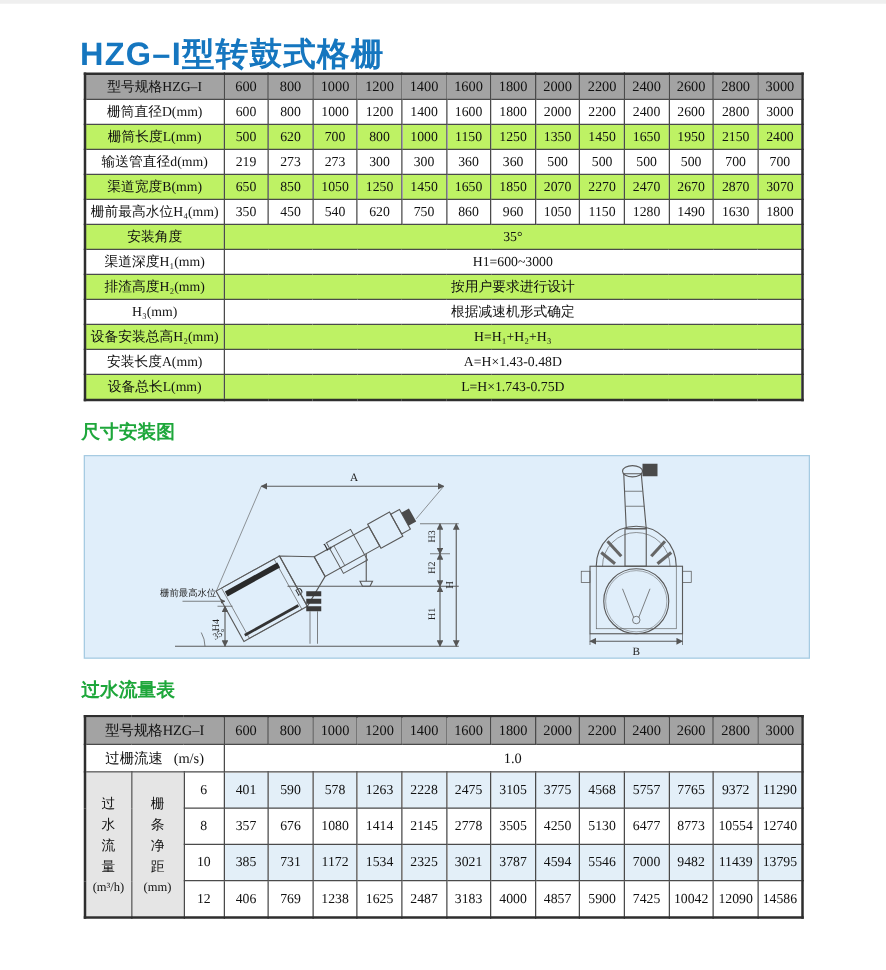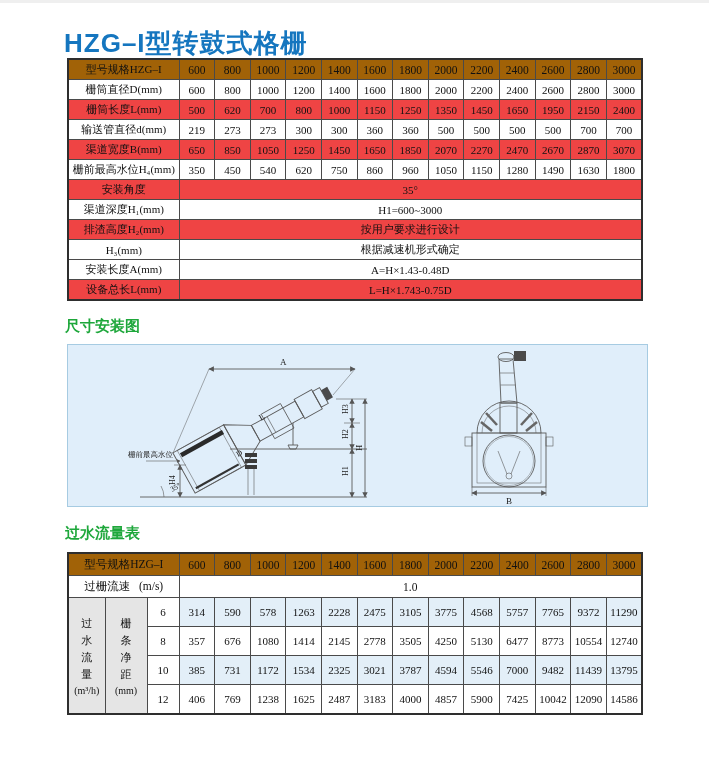--- a/index.html
+++ b/index.html
@@ -22,23 +22,23 @@
 
   table{
     border-collapse:collapse;table-layout:fixed;width:576px;margin-left:3px;
     font-family:"Liberation Serif","DejaVu Serif",serif;color:#111;
     border:2px solid #2e2e2e;
   }
   td,th{
     border:1px solid #4a4a4a;text-align:center;vertical-align:middle;
     padding:0;font-weight:normal;font-size:11px;overflow:hidden;
   }
-  tr.head-row td{background:#a16207;height:21px;font-size:11.5px;text-align:center;}
+  tr.head-row td{background:#a3a3a3;height:21px;font-size:11.5px;text-align:center;}
   #params-table td{height:19px;}
-  #params-table tr.alt td{background:#ef4444;}
+  #params-table tr.alt td{background:#bef264;}
   #params-table td.label-col{font-size:11px;}
   col.c-label{width:111px;}
   col.c1{width:37px;} col.c2{width:42px;} col.c3{width:32px;}
 
   #flow-table tr.vel-row td{height:21px;font-size:11.5px;}
   #flow-table tr.flow-data-row td{height:28px;}
   #flow-table tr.flow-data-row.alt td.num{background:#e3eff8;}
   #flow-table td.vcell{vertical-align:middle;background:#e5e5e5;}
   #flow-table .cn{
     display:block;width:1.1em;margin:0 auto;word-break:break-all;
@@ -187,20 +187,24 @@
           <td colspan="13">H1=600~3000</td>
         </tr>
         <tr class="alt">
           <td class="label-col">排渣高度H₂(mm)</td>
           <td colspan="13">按用户要求进行设计</td>
         </tr>
         <tr>
           <td class="label-col">H₃(mm)</td>
           <td colspan="13">根据减速机形式确定</td>
         </tr>
+        <tr class="alt">
+          <td class="label-col">设备安装总高H₂(mm)</td>
+          <td colspan="13">H=H₁+H₂+H₃</td>
+        </tr>
         <tr>
           <td class="label-col">安装长度A(mm)</td>
           <td colspan="13">A=H×1.43-0.48D</td>
         </tr>
         <tr class="alt">
           <td class="label-col">设备总长L(mm)</td>
           <td colspan="13">L=H×1.743-0.75D</td>
         </tr>
       </tbody>
   </table>
@@ -351,21 +355,21 @@
         <tr class="flow-data-row alt">
           <td class="vcell" rowspan="4">
             <span class="cn">过水流量</span>
             <span class="unit">(m³/h)</span>
           </td>
           <td class="vcell" rowspan="4">
             <span class="cn">栅条净距</span>
             <span class="unit">(mm)</span>
           </td>
           <td>6</td>
-          <td class="num">314</td>
+          <td class="num">401</td>
           <td class="num">590</td>
           <td class="num">578</td>
           <td class="num">1263</td>
           <td class="num">2228</td>
           <td class="num">2475</td>
           <td class="num">3105</td>
           <td class="num">3775</td>
           <td class="num">4568</td>
           <td class="num">5757</td>
           <td class="num">7765</td>

